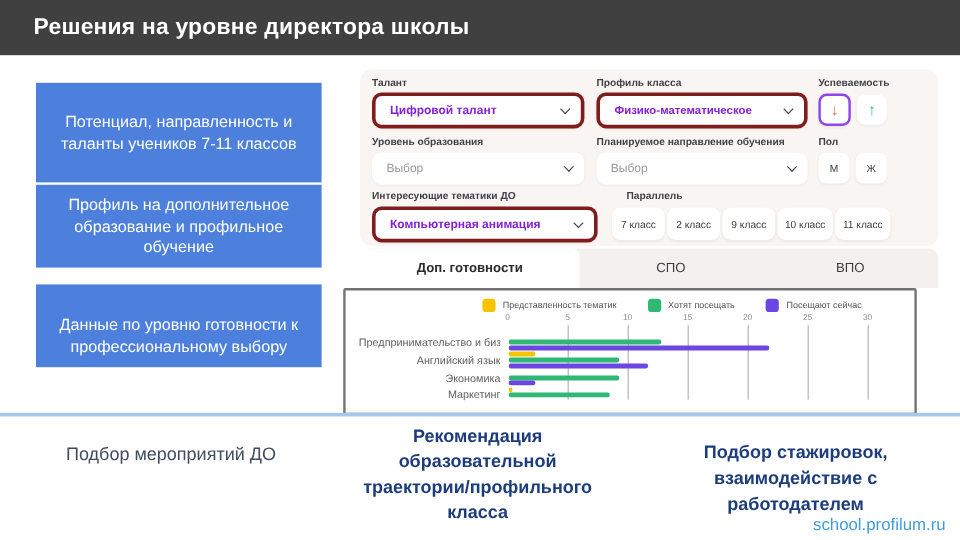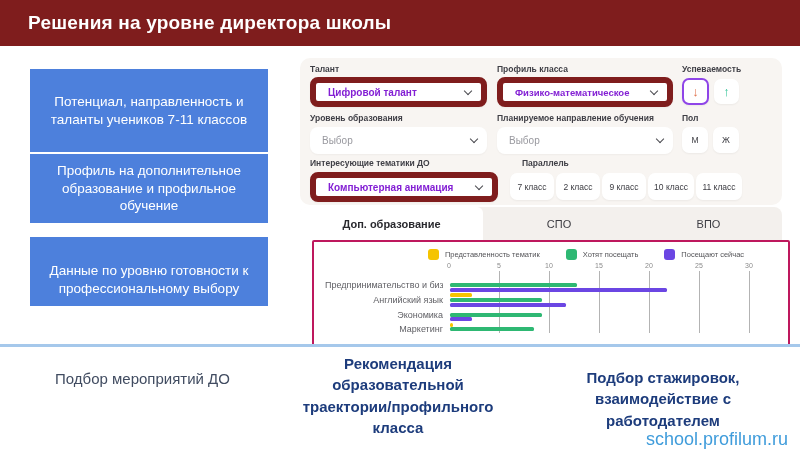--- a/index.html
+++ b/index.html
@@ -4,65 +4,65 @@
 <style>
   * { margin:0; padding:0; box-sizing:border-box; }
   html,body { background:#fff; }
   .slide {
     position:relative; width:800px; height:450px; overflow:hidden;
     background:#ffffff; font-family:"Liberation Sans", sans-serif;
   }
   .abs { position:absolute; }
 
   
-  .header { left:0; top:0; width:800px; height:46px; background:#7f1d1d; display:flex; align-items:center; }
+  .header { left:0; top:0; width:800px; height:46px; background:#404040; display:flex; align-items:center; }
   .header-title { color:#fff; font-size:19px; font-weight:700; padding-left:28px; letter-spacing:.2px; }
 
   
   .bluebox { left:30px; width:238px; background:#4d80dc; color:#fff;
     display:flex; align-items:center; justify-content:center; text-align:center;
     font-size:13.5px; font-weight:500; line-height:1.32; padding:8px 12px; }
 
   
   .filter-panel { left:300px; top:58px; width:482px; height:147px; background:#f8f5f2; border-radius:10px; }
   .flabel { font-size:8.5px; font-weight:600; color:#3f3f46; height:10px; line-height:10px; }
   .select { background:#fff; border-radius:8px; display:flex; align-items:center;
     padding:0 10px 0 12px; font-size:10px; color:#98989e; box-shadow:0 1px 2px rgba(0,0,0,.04); }
   .select .val { flex:1; overflow:hidden; white-space:nowrap; }
-  .select.purple { border:6px solid #7f1d1d; color:#831fd4; font-weight:700; }
+  .select.purple { border:3px solid #7f1d1d; color:#831fd4; font-weight:700; }
   .chev { width:6px; height:6px; border-right:1.6px solid #4a4a50; border-bottom:1.6px solid #4a4a50;
     transform:rotate(45deg); margin-top:-3px; flex:0 0 auto; }
   .pill { background:#fff; border-radius:7px; display:flex; align-items:center; justify-content:center;
     font-size:8.5px; color:#3b3b41; box-shadow:0 1px 2px rgba(0,0,0,.05); }
   .arrow-btn { font-size:13px; font-weight:700; }
   .arrow-down { color:#e0724c; border:2px solid #8f45e8; }
   .arrow-up { color:#2cc194; }
 
   
   .tabstrip { left:300px; top:207px; width:482px; height:33px; background:#f3f0ed; border-radius:8px 8px 0 0; display:flex; }
   .tab { display:flex; align-items:center; justify-content:center; font-size:11px; color:#3c3c42; height:33px; }
   .tab.active { background:#ffffff; font-weight:700; color:#29292e; border-radius:6px 6px 0 0; }
 
   
-  .chart-panel { left:312px; top:240px; width:478px; height:106px; background:#fff;
-    border:2px solid #be185d; border-radius:2px; overflow:hidden; }
+  .chart-panel { left:286px; top:240px; width:478px; height:106px; background:#fff;
+    border:2px solid #737373; border-radius:2px; overflow:hidden; }
   .legend { position:absolute; left:70px; right:0; top:7px; display:flex; justify-content:center; gap:26px; }
   .legend-item { display:flex; align-items:center; gap:6px; font-size:7.5px; color:#545458; }
   .swatch { width:11px; height:11px; border-radius:3px; display:inline-block; }
   .tick-label { position:absolute; width:24px; text-align:center; font-size:7px; color:#8b8b8b; top:20px; }
   .gridline { position:absolute; width:1px; top:29px; height:62px; background:#b3b3b3; }
   .cat-label { position:absolute; width:118px; right-padding:0; left:11px; text-align:right; font-size:9px; color:#5f5f64; height:10px; line-height:10px; white-space:nowrap; overflow:hidden; }
   .bar { position:absolute; height:4px; border-radius:1.5px; }
 
   
   .divider { left:0; top:344px; width:800px; height:2.5px; background:#a5c8eb; }
   .note { text-align:center; font-size:15px; line-height:1.42; }
   .note-plain { color:#414c61; font-weight:400; }
   .note-navy { color:#1d3c7c; font-weight:600; }
-  .footer-link { font-size:18px; color:#3f9cdb; font-weight:500; }
+  .footer-link { font-size:14px; color:#3f9cdb; font-weight:500; }
 </style>
 </head>
 <body>
 
 <div class="slide">
 
   <div class="abs header">
     <div class="header-title">Решения на уровне директора школы</div>
   </div>
 
@@ -136,21 +136,21 @@
     </div>
   <div class="abs pill" style="left:648px;top:173px;width:46px;height:27px;">
       <span>10 класс</span>
     </div>
   <div class="abs pill" style="left:696px;top:173px;width:46px;height:27px;">
       <span>11 класс</span>
     </div>
 
   <div class="abs tabstrip">
     <div class="tab active" style="width:183px;">
-      <span>Доп. образование</span>
+      <span>Доп. готовности</span>
     </div>
     <div class="tab" style="width:152px;">
       <span>СПО</span>
     </div>
     <div class="tab" style="width:147px;">
       <span>ВПО</span>
     </div>
   </div>
 
   <div class="abs chart-panel">

